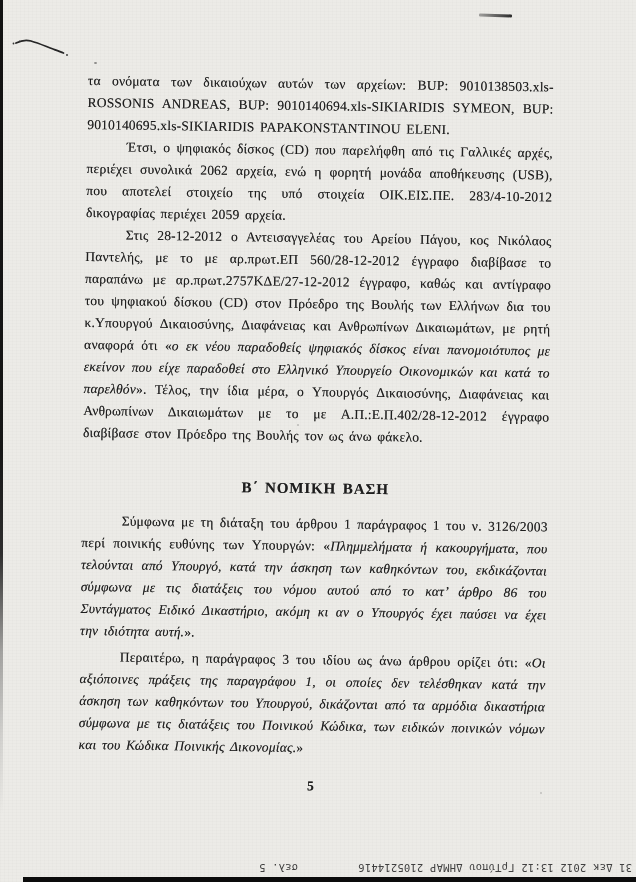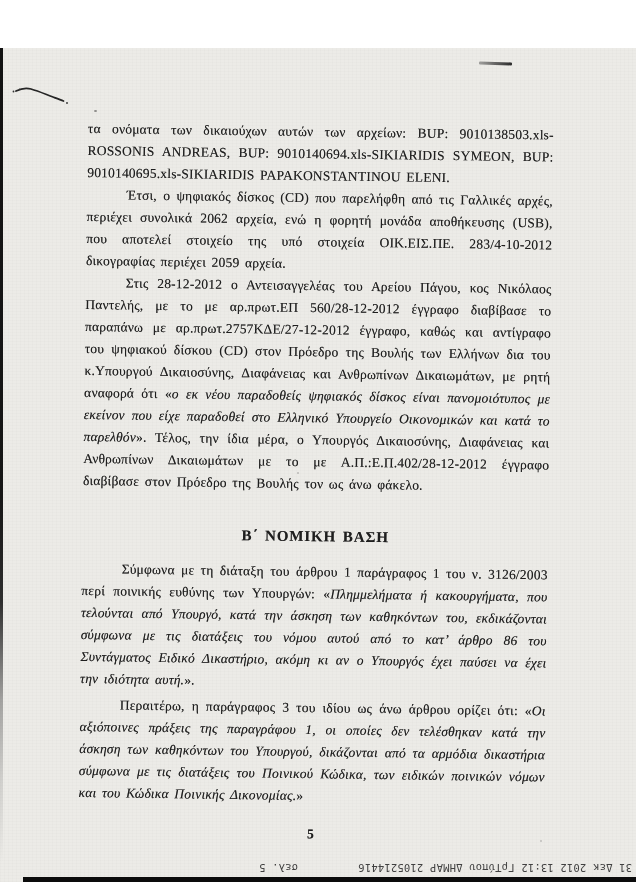--- a/index.html
+++ b/index.html
@@ -6,21 +6,20 @@
   body{
     width:636px;height:882px;position:relative;overflow:hidden;
     font-family:"Liberation Serif","DejaVu Serif",serif;
   }
   .page{
     position:absolute;inset:0;
     background:
       repeating-linear-gradient(0deg, rgba(0,0,0,0.013) 0 1px, transparent 1px 3px),
       repeating-linear-gradient(90deg, rgba(0,0,0,0.010) 0 1px, transparent 1px 4px),
       #ecebe7;
-    margin-top: 48px;
   }
   
   .edge-left{
     position:absolute;left:0;top:0;width:3px;height:815px;
     background:linear-gradient(180deg,#121212 0%,#161616 55%,#2e2e2e 68%,rgba(90,90,90,.5) 80%,rgba(130,130,130,.25) 90%,transparent 100%);
   }
   .edge-bottom{
     position:absolute;left:23px;right:0;bottom:0;height:5px;background:#0c0c0c;
   }
   .scan-dash{

